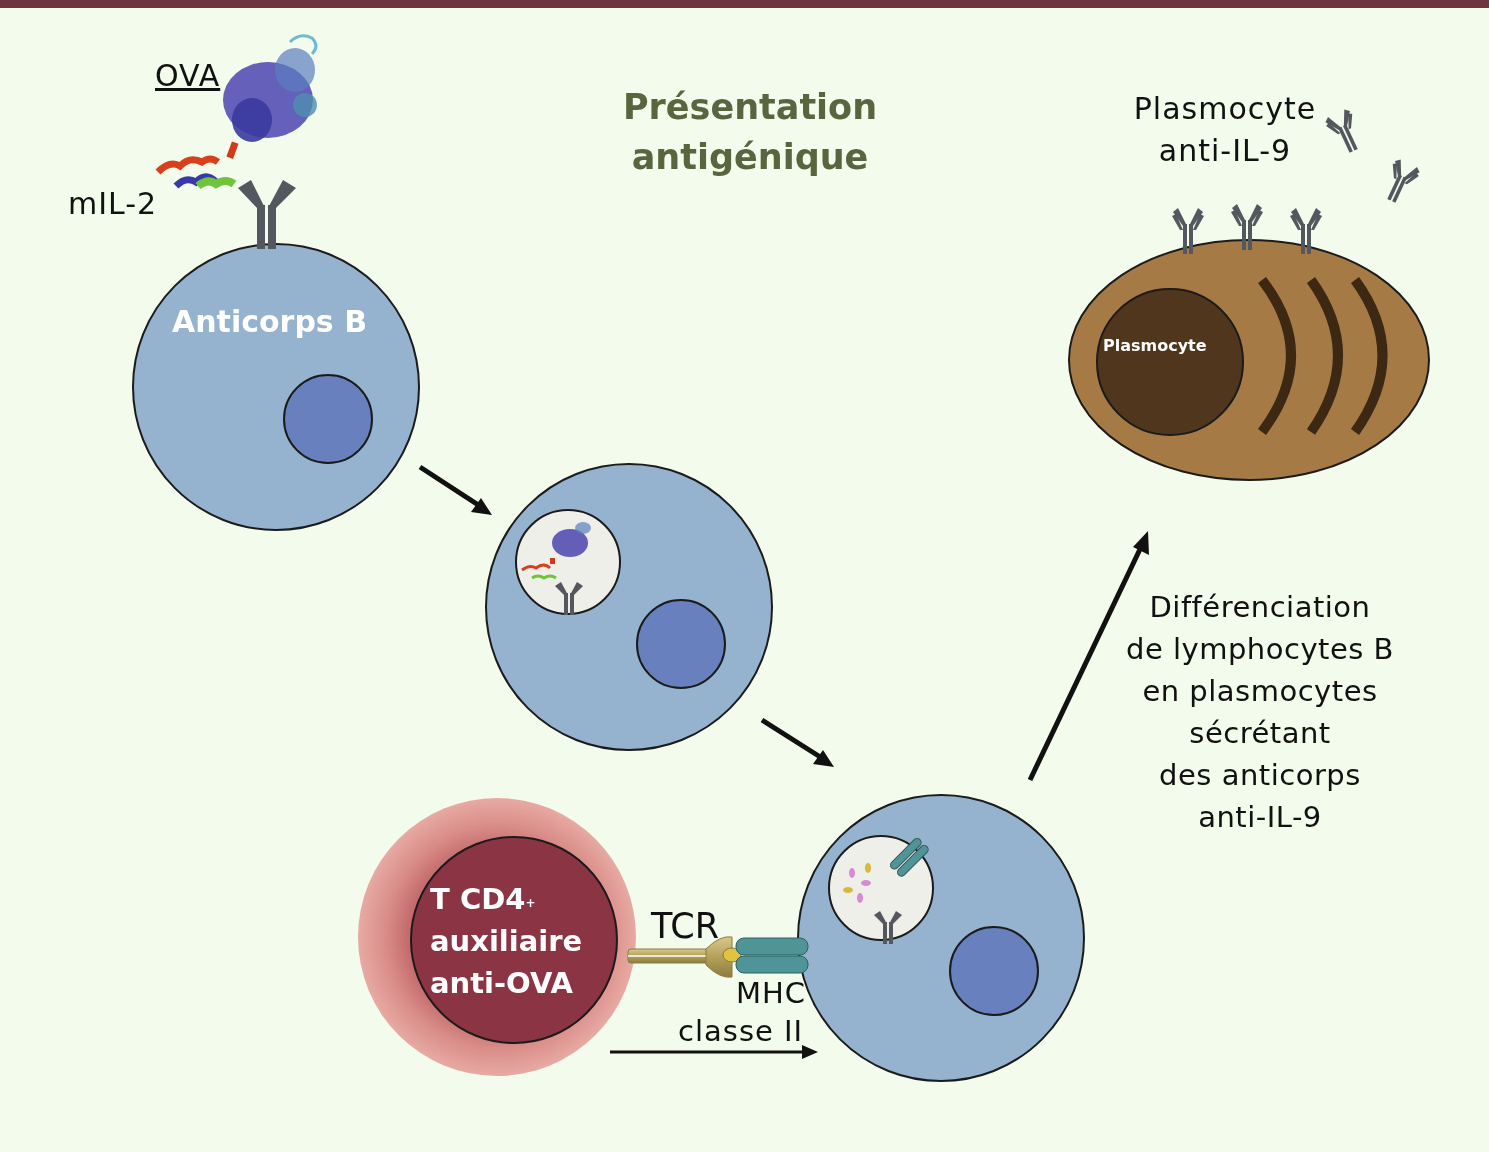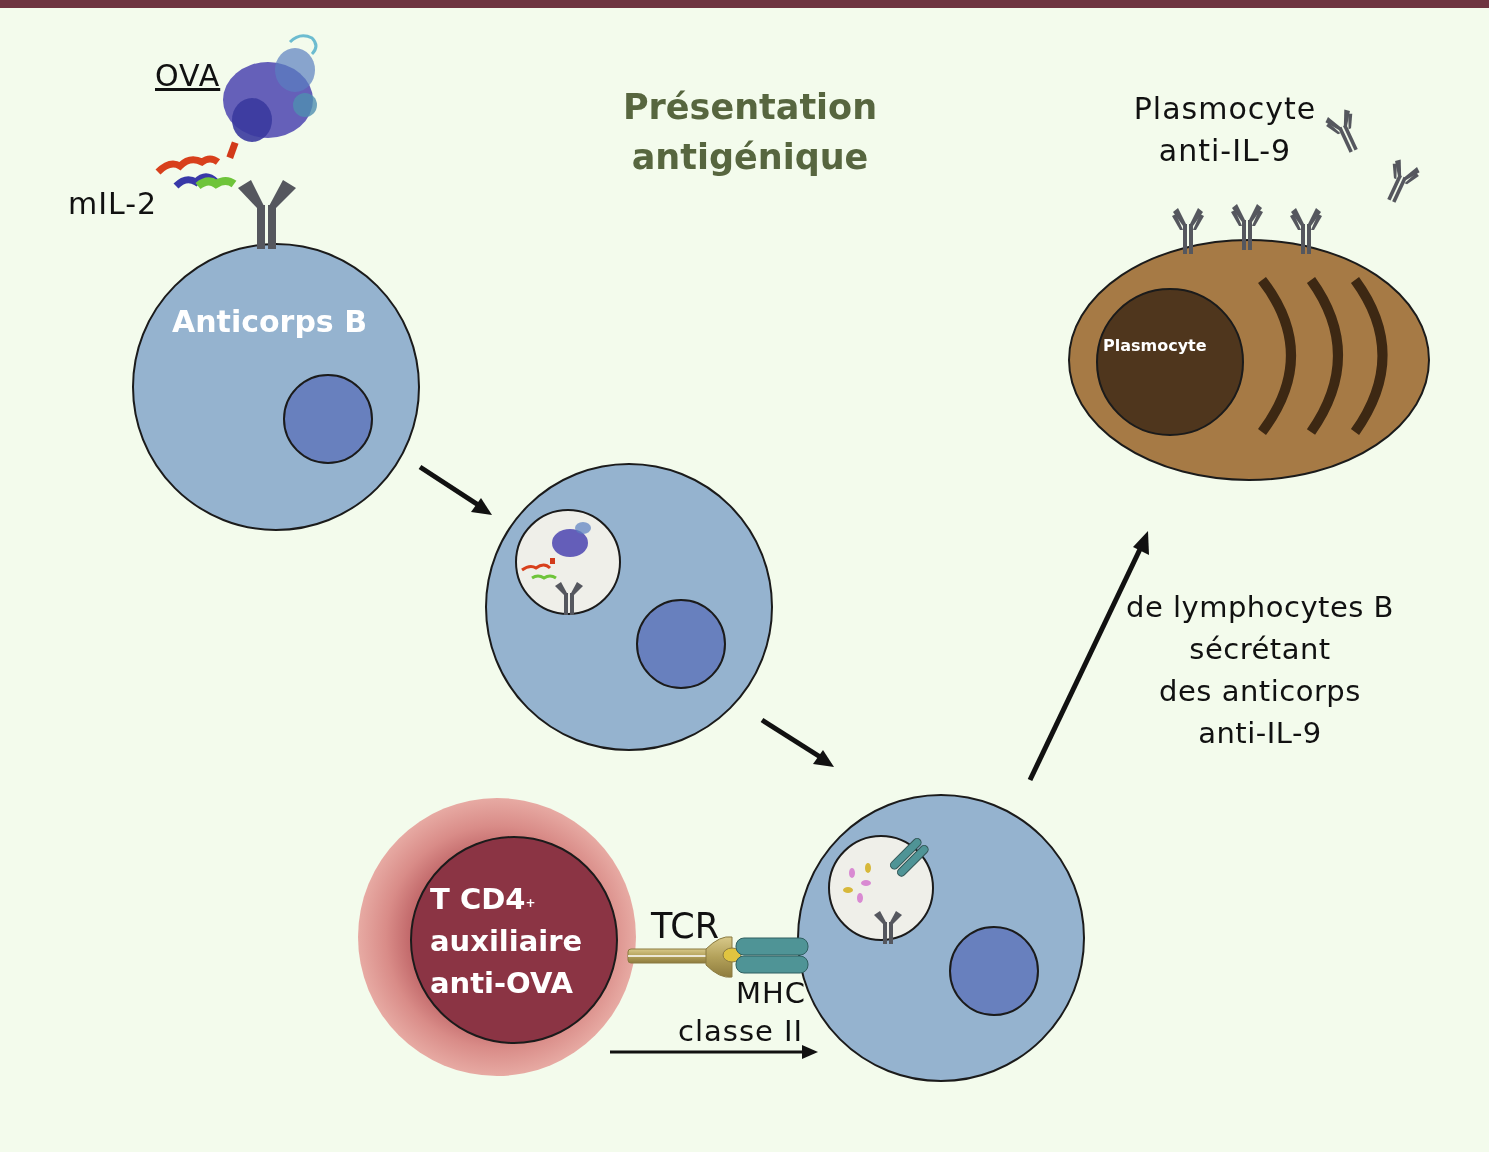--- a/index.html
+++ b/index.html
@@ -182,17 +182,19 @@
   <div><span>T CD4</span><sup>+</sup></div>
   <div>auxiliaire</div>
   <div>anti-OVA</div>
 </div>
 
 <div class="lbl" style="left:651px; top:906px; font-size:35px; letter-spacing:0;">TCR</div>
 <div class="lbl" style="left:736px; top:976px; font-size:29px;">MHC</div>
 <div class="lbl" style="left:678px; top:1014px; font-size:29px;">classe II</div>
 
 <div class="diff">
+  <div>Différenciation</div>
   <div>de lymphocytes B</div>
+  <div>en plasmocytes</div>
   <div>sécrétant</div>
   <div>des anticorps</div>
   <div>anti-IL-9</div>
 </div>
 
 </body></html>

